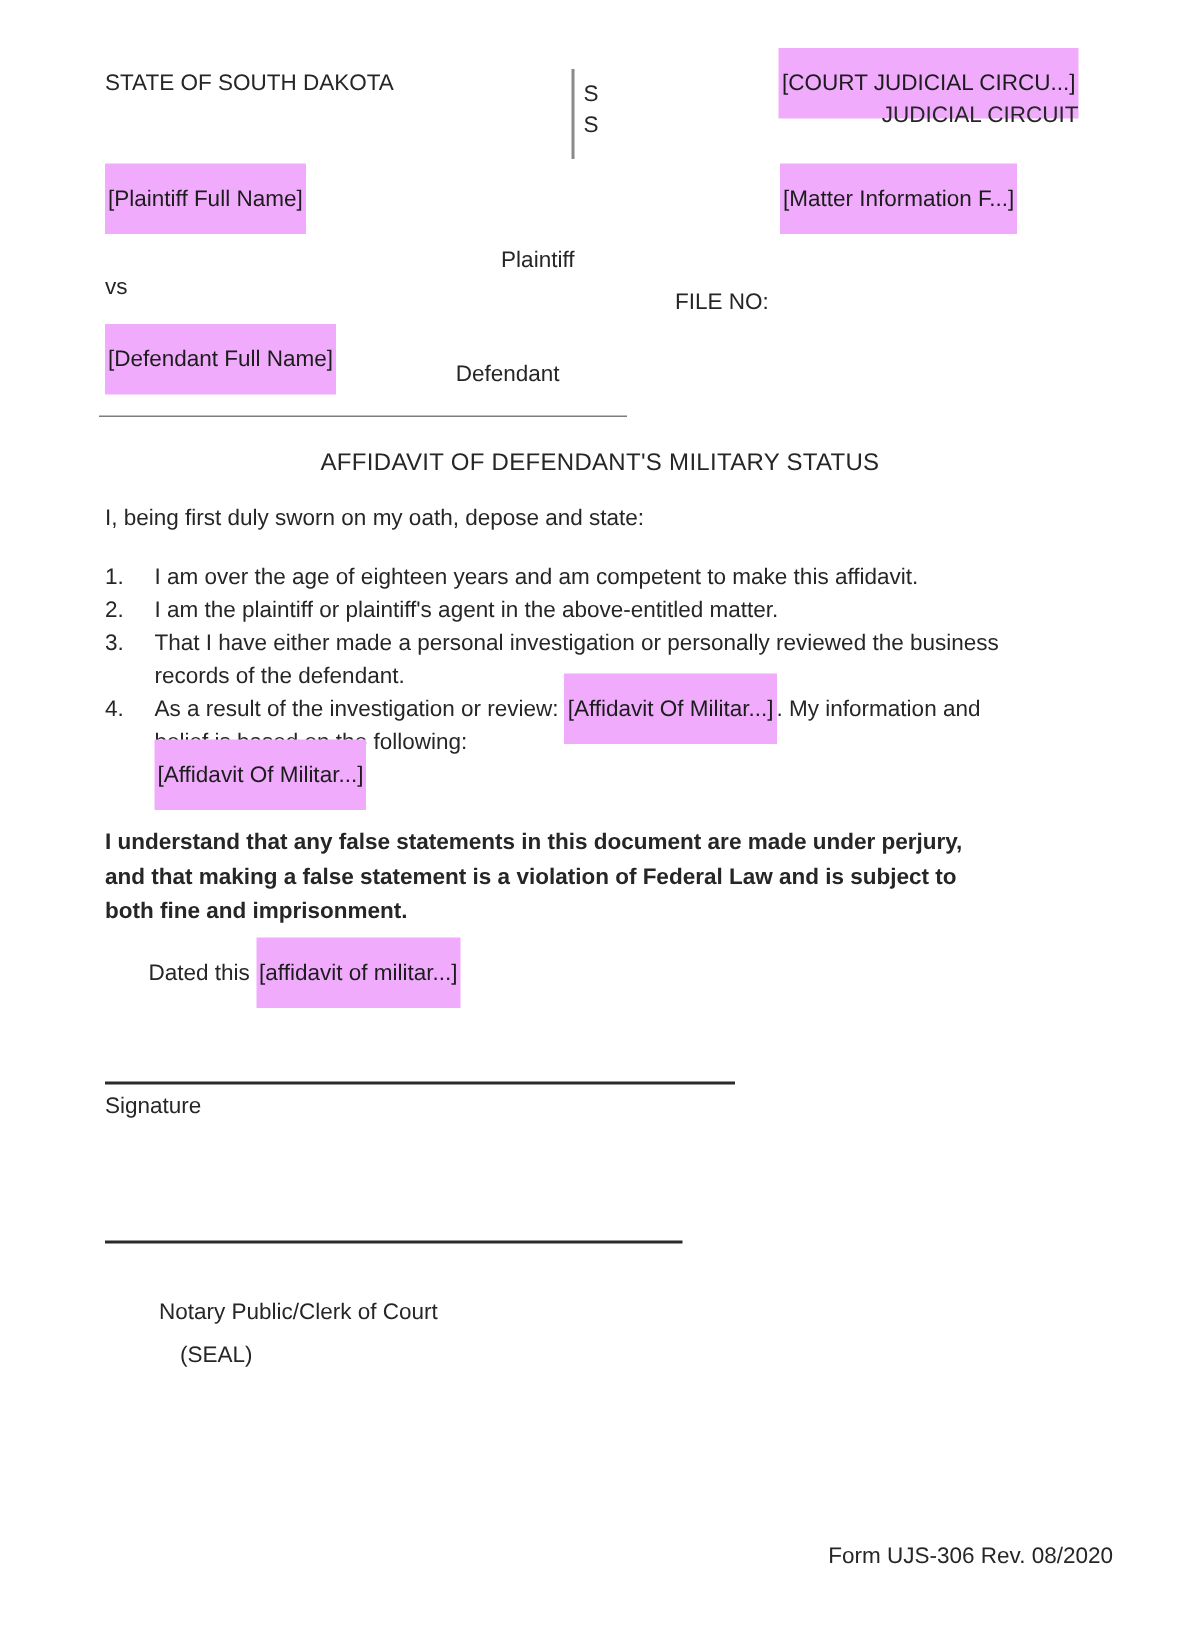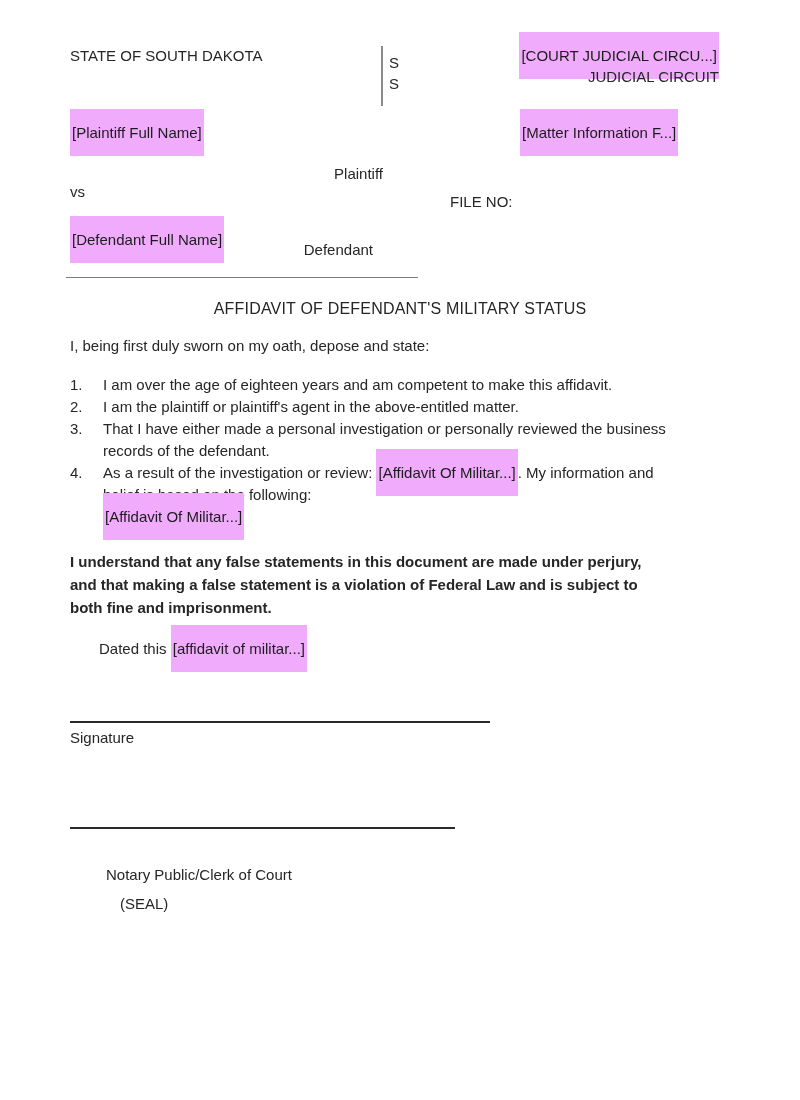--- a/index.html
+++ b/index.html
@@ -123,14 +123,15 @@
 
   <div class="abs rule" style="left:70px; top:721px; width:420px;"></div>
   <div class="abs" style="left:70px; top:729px;">Signature</div>
 
 
   <div class="abs rule" style="left:70px; top:827px; width:385px;"></div>
   <div class="abs" style="left:70px; top:866px;margin-left:36px;">Notary Public/Clerk of Court</div>
 
   <div class="abs" style="left:120px; top:895px;">(SEAL)</div>
 
+  <div class="abs right-align" style="left:400px; top:1029px; width:342px;">Form UJS-306 Rev. 08/2020</div>
 
 </div>
 
 </body></html>

